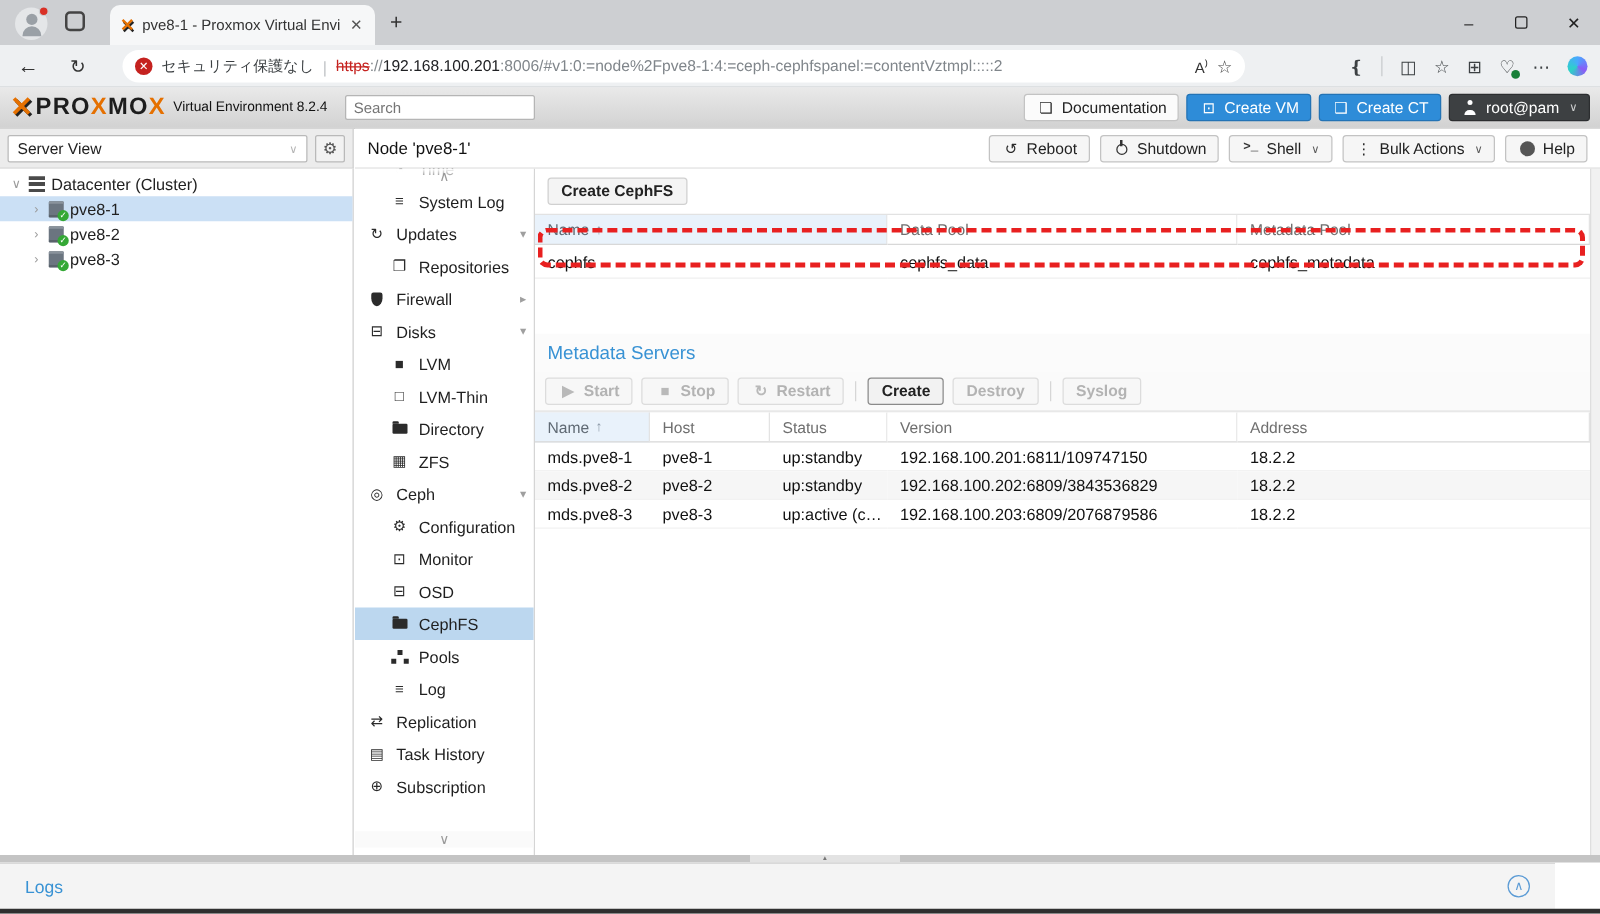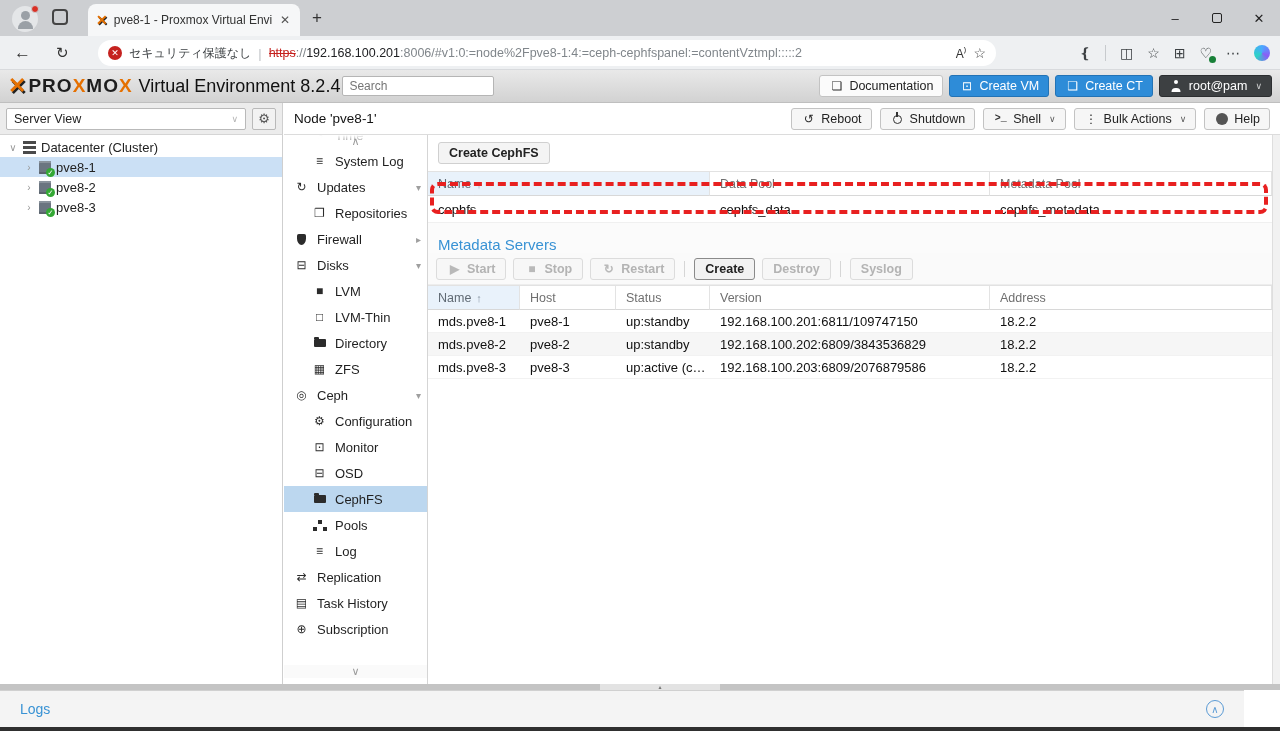--- a/index.html
+++ b/index.html
@@ -39,22 +39,22 @@
   .addr-divider { width:1px; height:16px; background:#c7cacd; }
   .heart-wrap { position:relative; }
   .heart-badge { position:absolute; right:-4px; bottom:-2px; width:7px; height:7px; background:#188038; border-radius:50%; }
   .copilot { width:16px; height:16px; border-radius:50%; background:conic-gradient(#4aa8ff,#8b5cf6,#2bd3c6,#4aa8ff); }
 
   
   .pve-header { position:absolute; left:0; top:70px; width:1280px; height:33px; background:linear-gradient(#e9e9e9,#d2d2d2); border-bottom:1px solid #bfbfbf; display:flex; align-items:center; padding:0 8px; }
   .logo-mark { color:#E57000; font-weight:bold; font-size:22px; text-shadow:1.5px 1.5px 0 #222; margin-right:2px; }
   .logo-word { font-weight:bold; font-size:19px; letter-spacing:1px; color:#1d1d1d; }
   .logo-word .ox { color:#E57000; }
-  .product { font-size:18px; margin-left:6px; color:#111; }
-  .search-input { margin-left:2px; width:152px; height:20px; border:1px solid #b5b5b5; border-radius:2px; padding:0 6px; font-size:12px; color:#333; background:#fff; }
+  .product { font-size:11px; margin-left:6px; color:#111; }
+  .search-input { margin-left:14px; width:152px; height:20px; border:1px solid #b5b5b5; border-radius:2px; padding:0 6px; font-size:12px; color:#333; background:#fff; }
   .hdr-right { margin-left:auto; display:flex; gap:6px; align-items:center; }
   .btn { display:inline-flex; align-items:center; gap:5px; height:22px; padding:0 9px; border-radius:3px; border:1px solid #c3c3c3; background:#f6f6f6; font-size:12.5px; color:#222; white-space:nowrap; }
   .btn.light { background:#fbfbfb; }
   .btn.blue { background:#2e8cd8; border-color:#2373b5; color:#fff; }
   .btn.dark { background:#3d4042; border-color:#2c2e30; color:#fff; }
   .caret { font-size:9px; color:inherit; opacity:.75; margin-left:3px; }
 
   
   .row2 { position:absolute; left:0; top:103px; width:1064px; height:32px; }
   .panel-head-left { position:absolute; left:0; top:0; width:283px; height:32px; background:#ececec; border-bottom:1px solid #d5d5d5; border-right:1px solid #cfcfcf; display:flex; align-items:center; padding:0 6px; gap:6px; }
@@ -103,21 +103,21 @@
   .grid { display:grid; border-top:1px solid #e2e2e2; }
   .g1 { grid-template-columns:282px 280px 1fr; }
   .g2 { grid-template-columns:92px 96px 94px 280px 1fr; }
   .gcell { padding:0 10px; display:flex; align-items:center; white-space:nowrap; overflow:hidden; }
   .ghead { height:24px; color:#6f6f6f; font-size:12.5px; border-bottom:1px solid #d8d8d8; border-right:1px solid #e3e3e3; background:#fff; }
   .ghead.sorted { background:#e9f2fb; color:#606a74; }
   .ghead .sort-arrow { margin-left:5px; font-size:11px; color:#8a97a5; }
   .gcell.body { height:27px; font-size:13px; color:#111; border-bottom:1px solid #f0f0f0; }
   .g2 .gcell.body { height:23px; border-bottom:1px solid #f2f2f2; }
   .rowstripe { background:#f6f6f6; }
-  .section-head { height:30px; display:flex; align-items:flex-end; padding-left:10px; background:#fbfbfb; }
+  .section-head { height:30px; display:flex; align-items:center; padding-left:10px; background:#fbfbfb;margin-top:44px; }
   .section-title { color:#3892d4; font-size:15px; }
   .mds-toolbar { height:32px; display:flex; align-items:center; gap:7px; padding-left:8px; background:#fafafa; border-bottom:1px solid #ededed; }
   .tbtn { display:inline-flex; align-items:center; gap:5px; height:22px; padding:0 10px; border-radius:3px; border:1px solid #d0d0d0; background:#f4f4f4; font-size:12.5px; color:#222;font-weight:bold; }
   .tbtn.disabled { color:#b3b3b3; border-color:#dcdcdc; background:#f7f7f7; }
   .tbtn.disabled .icon { color:#b9b9b9; }
   .tbtn.primary { border-color:#8a8a8a; background:#f2f2f2; }
   .tb-sep { width:1px; height:16px; background:#d6d6d6; margin:0 2px; }
 
   
   .annot-box { position:absolute; left:430px; top:182px; width:838px; height:32px; border:4px dashed #e82020; border-radius:8px; pointer-events:none; z-index:5; }

